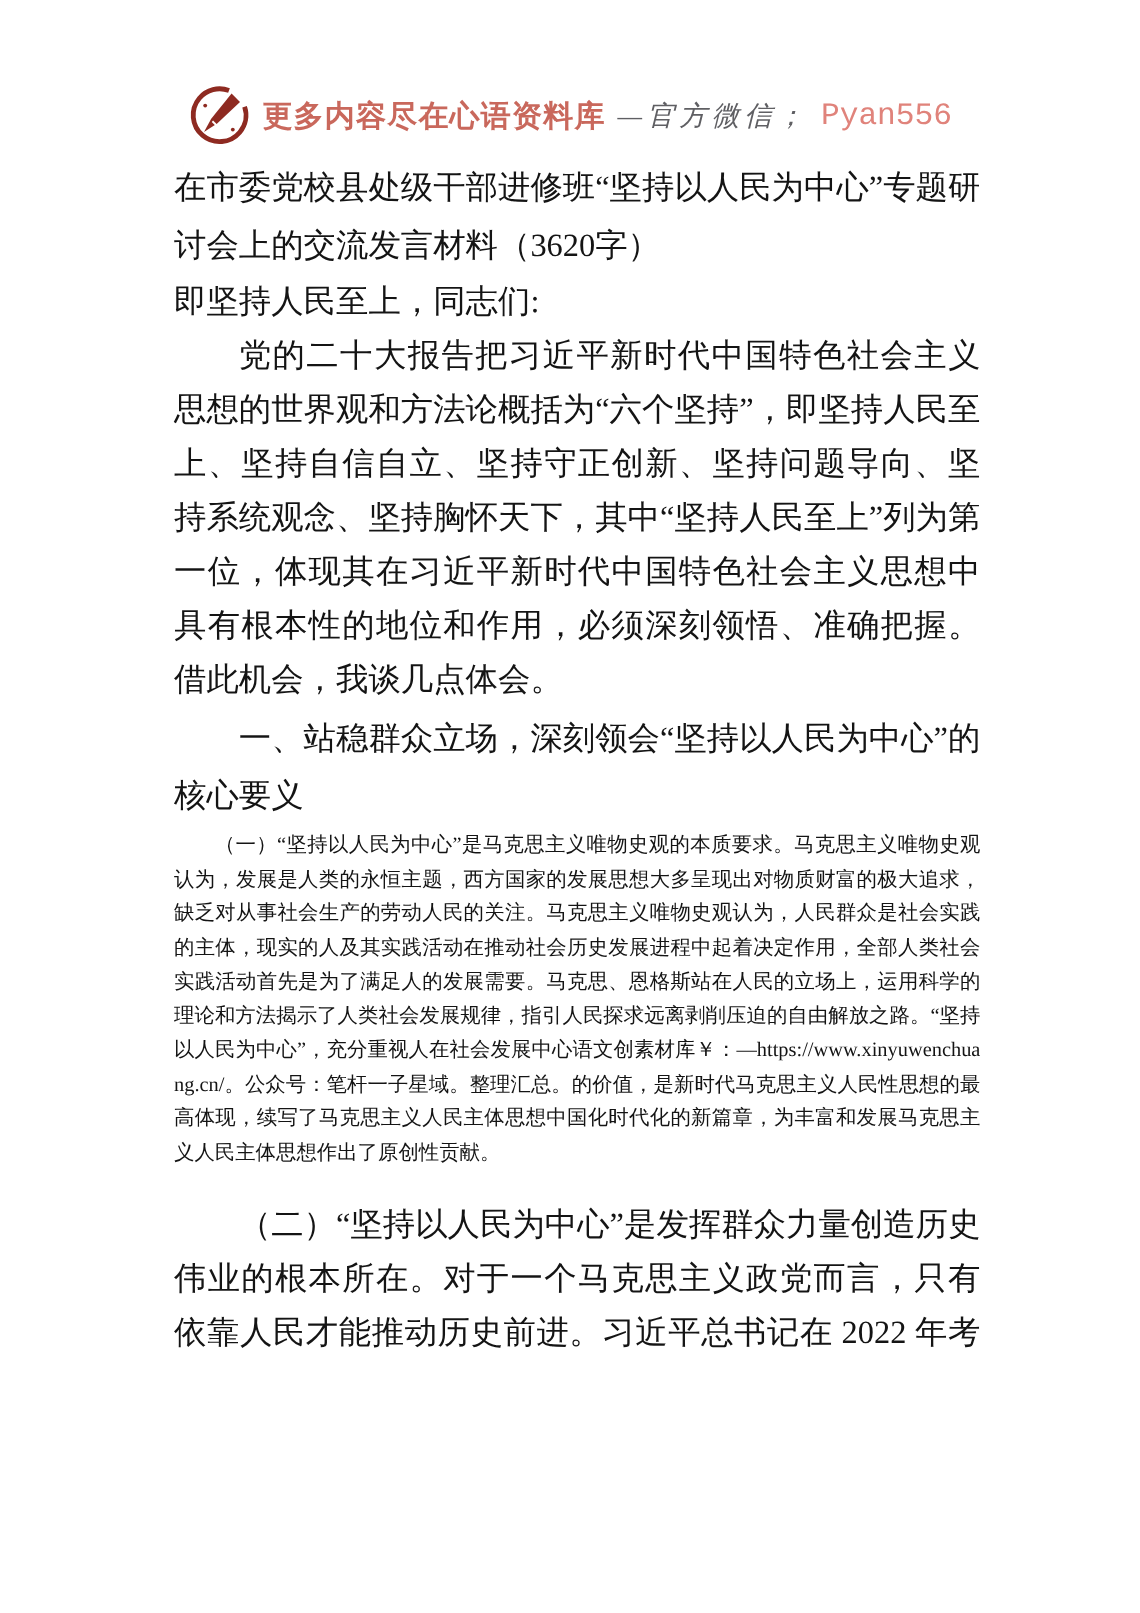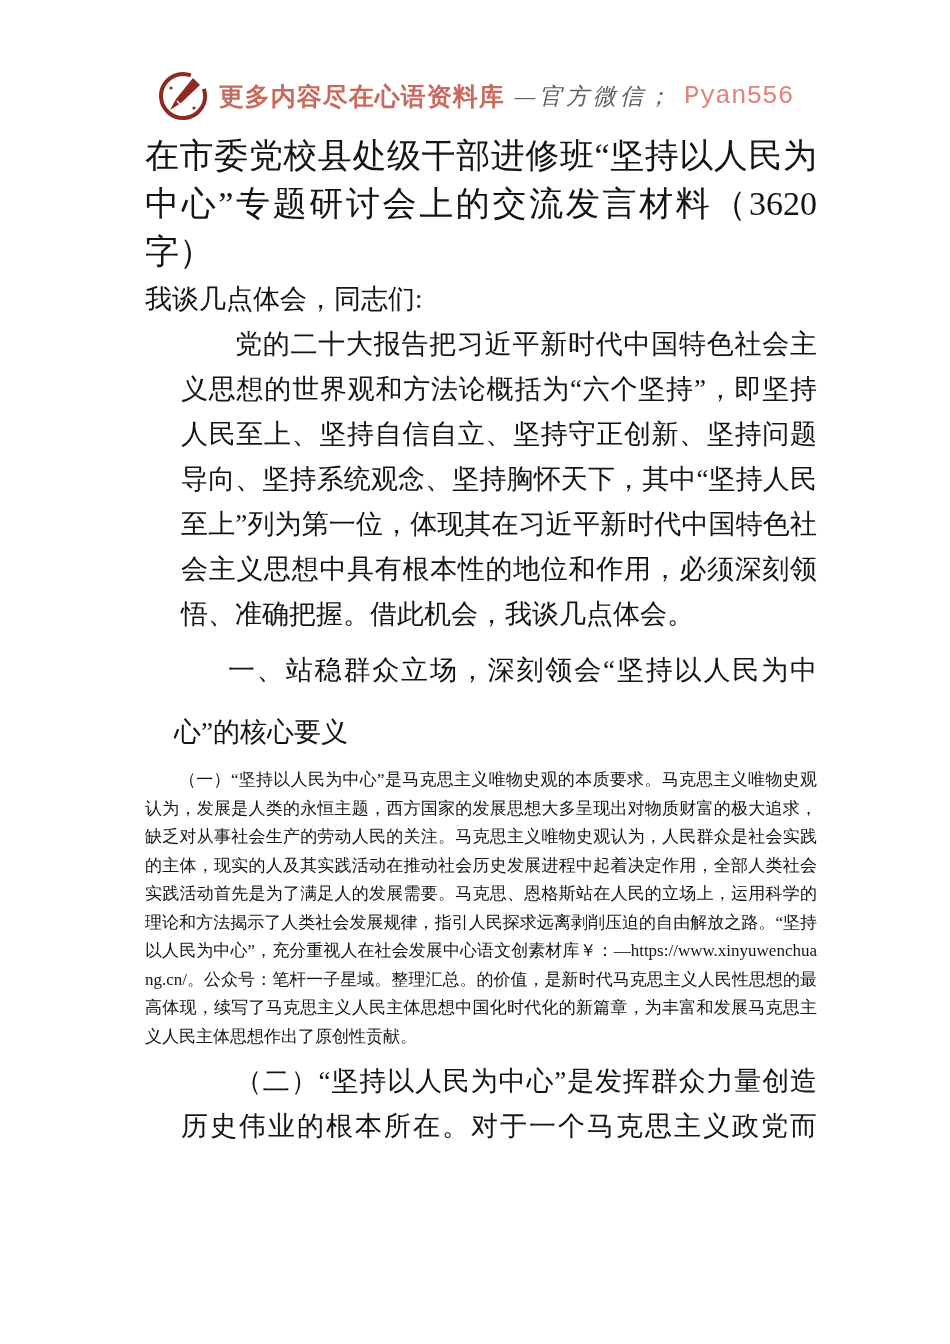--- a/index.html
+++ b/index.html
@@ -47,53 +47,51 @@
   }
   
   .content {
     position: absolute;
     left: 145px;
     top: 132px;
     width: 672px;
     text-align: justify;
   }
   .doc-title {
-    font-size: 34px;
+    font-size: 27px;
     font-weight: normal;
     line-height: 48px;
     text-align: justify;
   }
   .salutation {
     font-size: 27px;
     line-height: 46px;
   }
   .para-large {
     font-size: 27px;
     line-height: 45px;
     text-indent: 2em;
     text-align: justify;
-    margin-left: 36px;
   }
   .section-heading {
     font-size: 27px;
     font-weight: normal;
-    line-height: 62px;
+    line-height: 48px;
     text-indent: 2em;
     text-align: justify;
     margin-top: 2px;
-    margin-left: 29px;
   }
   .para-small {
     font-size: 17px;
     line-height: 28.5px;
     text-indent: 2em;
     text-align: justify;
     word-break: break-all;
     margin-top: 3px;
-    margin-bottom: 8px;
+    margin-bottom: 23px;
   }
 </style>
 </head>
 <body>
 
 <div class="page">
 
   <div class="brand-bar at-top">
     <span class="brand-logo">
       <svg viewBox="0 0 52 52" width="52" height="52">
@@ -106,21 +104,21 @@
     </span>
     <span class="brand-tagline">更多内容尽在心语资料库</span>
     <span class="brand-sep">—官方微信；</span>
     <span class="brand-id">Pyan556</span>
   </div>
 
   <div class="content">
 
     <h1 class="doc-title">在市委党校县处级干部进修班“坚持以人民为中心”专题研讨会上的交流发言材料（3620字）</h1>
 
-    <p class="salutation">我谈几点体会，同志们:</p>
+    <p class="salutation">即坚持人民至上，同志们:</p>
 
     <p class="para-large">党的二十大报告把习近平新时代中国特色社会主义思想的世界观和方法论概括为“六个坚持”，即坚持人民至上、坚持自信自立、坚持守正创新、坚持问题导向、坚持系统观念、坚持胸怀天下，其中“坚持人民至上”列为第一位，体现其在习近平新时代中国特色社会主义思想中具有根本性的地位和作用，必须深刻领悟、准确把握。借此机会，我谈几点体会。</p>
 
     <h2 class="section-heading">一、站稳群众立场，深刻领会“坚持以人民为中心”的核心要义</h2>
 
     <p class="para-small">（一）“坚持以人民为中心”是马克思主义唯物史观的本质要求。马克思主义唯物史观认为，发展是人类的永恒主题，西方国家的发展思想大多呈现出对物质财富的极大追求，缺乏对从事社会生产的劳动人民的关注。马克思主义唯物史观认为，人民群众是社会实践的主体，现实的人及其实践活动在推动社会历史发展进程中起着决定作用，全部人类社会实践活动首先是为了满足人的发展需要。马克思、恩格斯站在人民的立场上，运用科学的理论和方法揭示了人类社会发展规律，指引人民探求远离剥削压迫的自由解放之路。“坚持以人民为中心”，充分重视人在社会发展中心语文创素材库￥：—https://www.xinyuwenchuang.cn/。公众号：笔杆一子星域。整理汇总。的价值，是新时代马克思主义人民性思想的最高体现，续写了马克思主义人民主体思想中国化时代化的新篇章，为丰富和发展马克思主义人民主体思想作出了原创性贡献。</p>
 
     <p class="para-large">（二）“坚持以人民为中心”是发挥群众力量创造历史伟业的根本所在。对于一个马克思主义政党而言，只有依靠人民才能推动历史前进。习近平总书记在 2022 年考察辽沈战役纪念馆指出，“我们的胜利是千千万万的人牺牲换来的，这里面更多的是靠老百姓啊。淮海战役胜利是老</p>
 
   </div>

